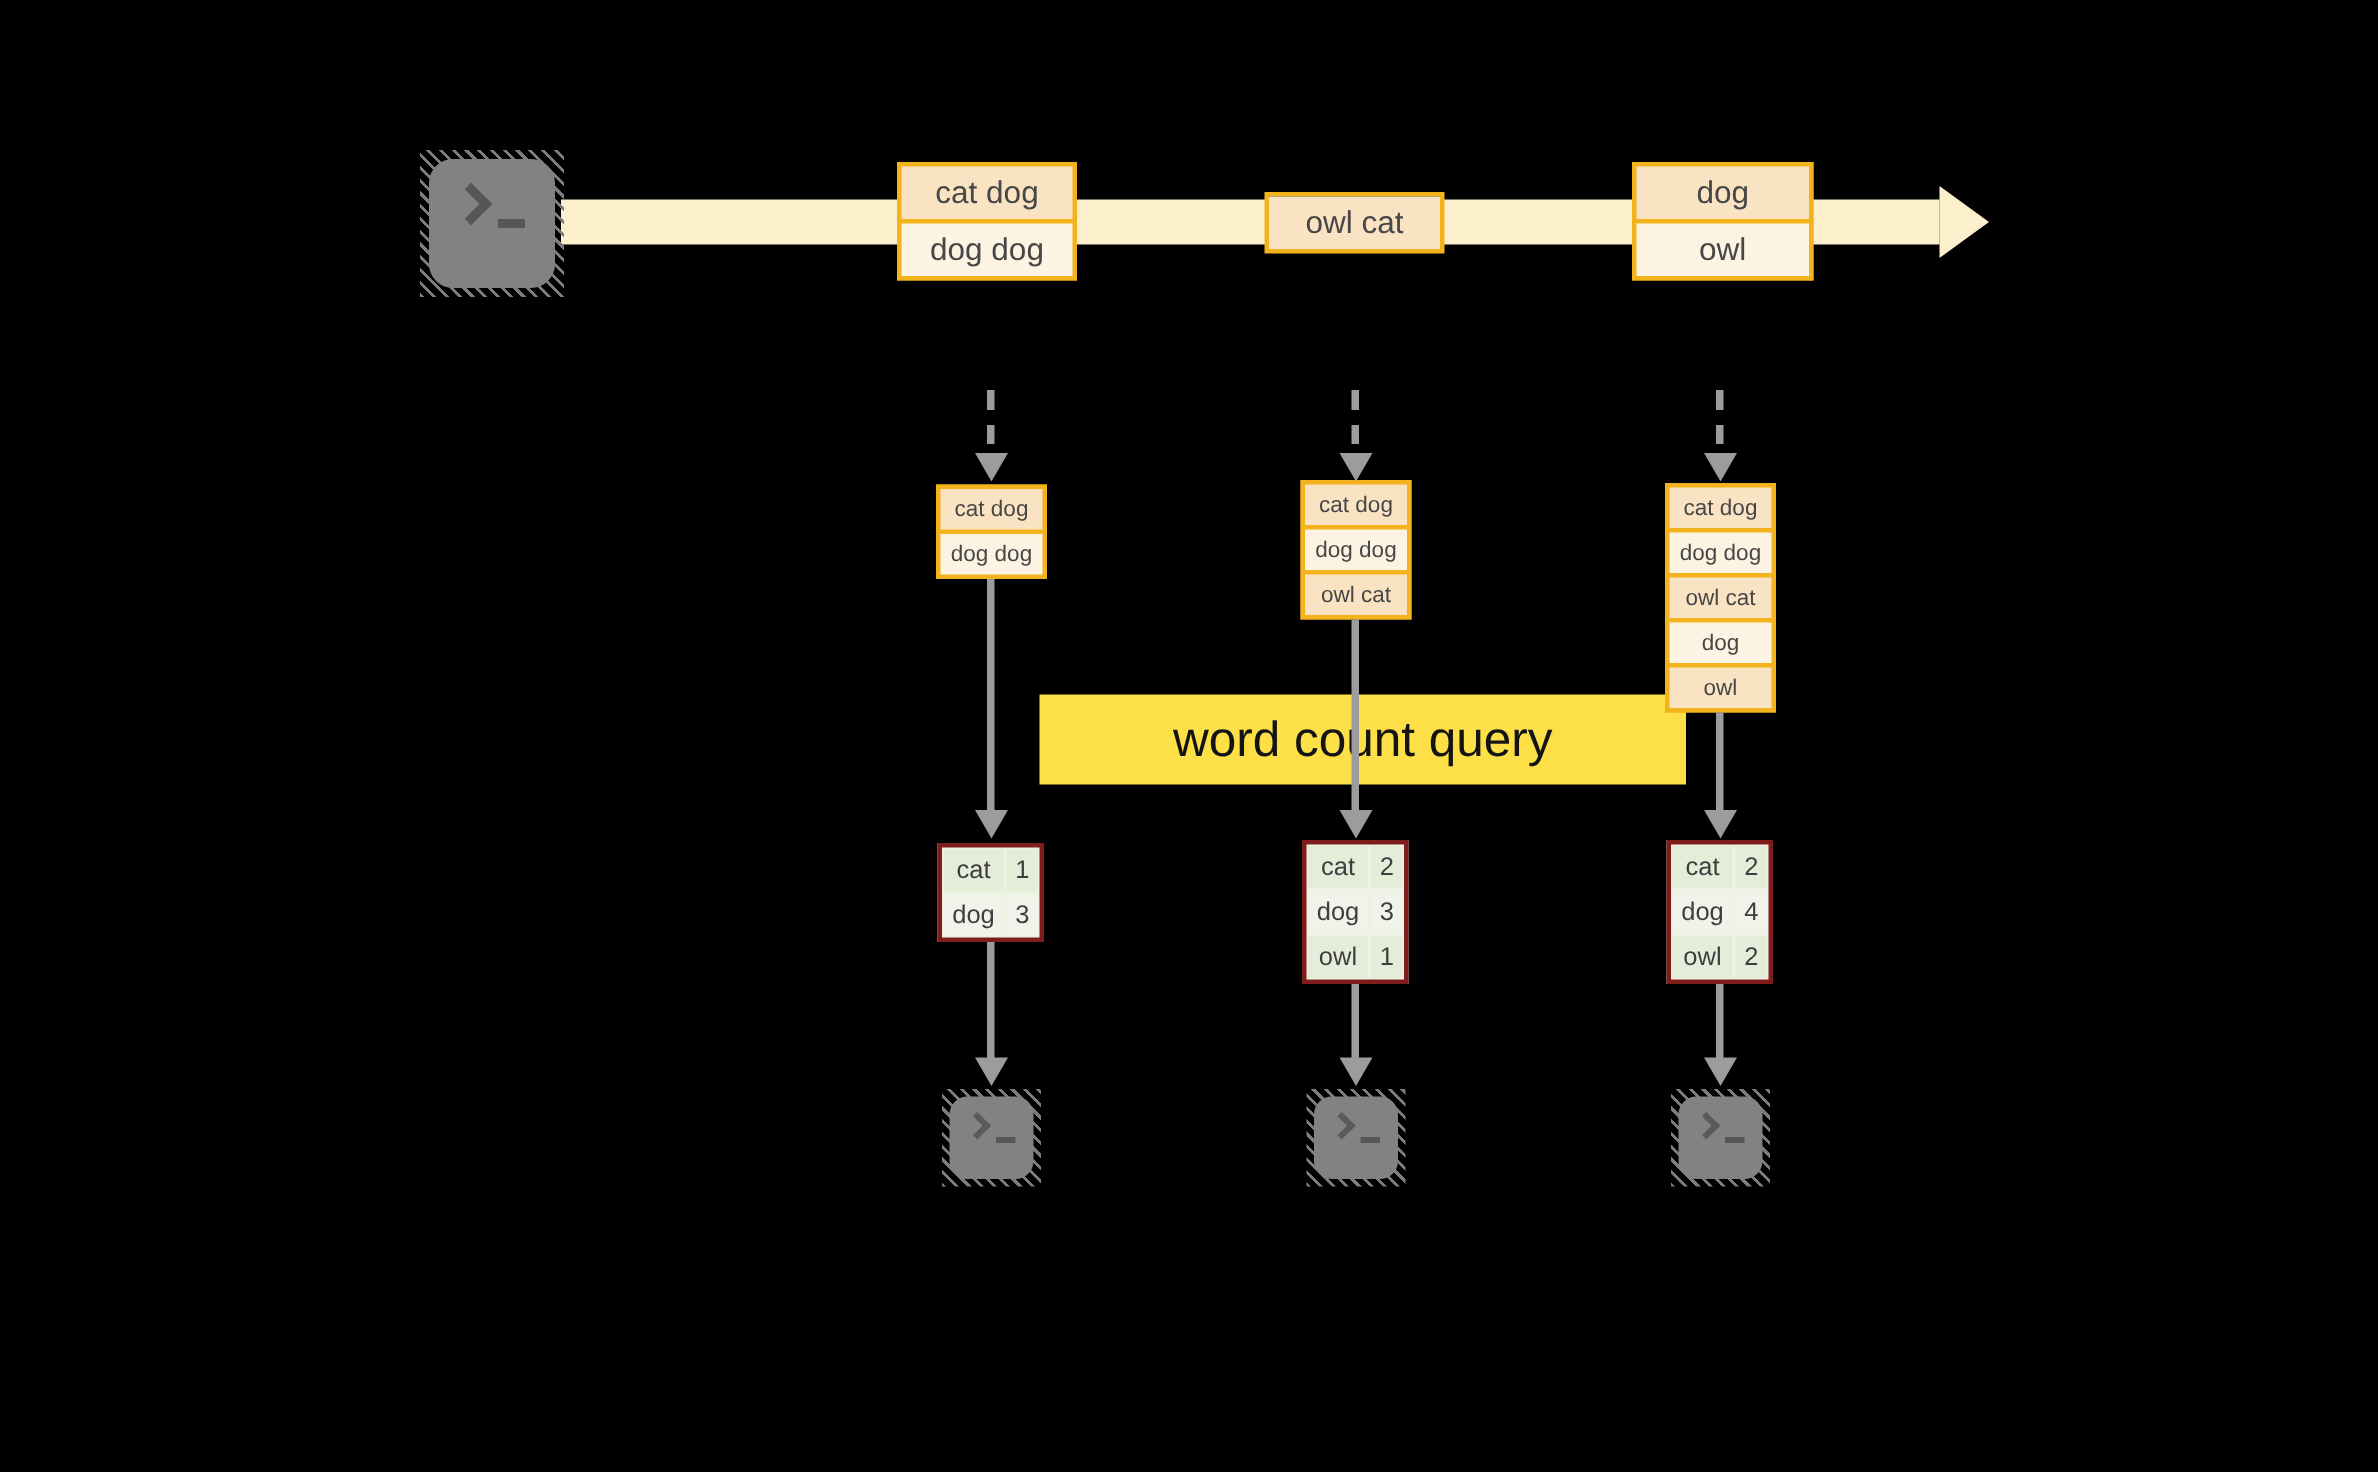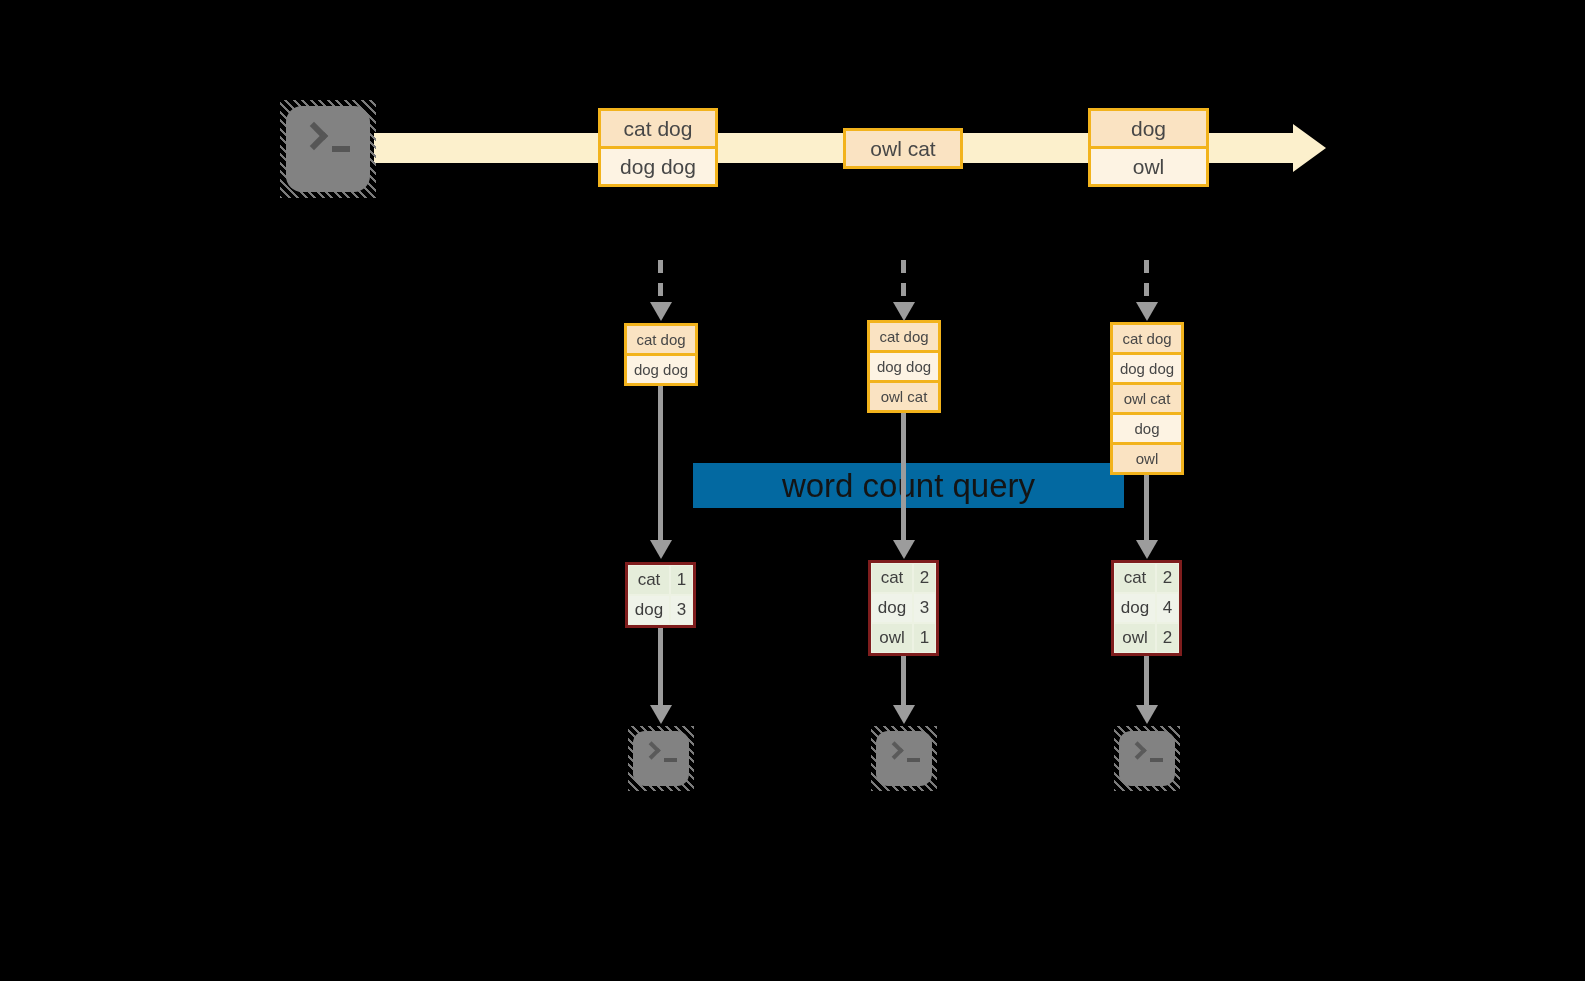--- a/index.html
+++ b/index.html
@@ -23,21 +23,21 @@
 
   
   .dash-shaft{position:absolute;width:5px;height:42px;z-index:4;
               background:repeating-linear-gradient(to bottom,#9c9c9c 0 13px,transparent 13px 23px);}
   .shaft{position:absolute;width:5px;background:#9c9c9c;z-index:4;}
   .head-down{position:absolute;width:0;height:0;z-index:4;
              border-left:11px solid transparent;border-right:11px solid transparent;
              border-top:19px solid #9c9c9c;}
 
   
-  .query-box{position:absolute;left:693px;top:463px;width:431px;height:45px;background:#0369a1;
+  .query-box{position:absolute;left:693px;top:463px;width:431px;height:60px;background:#fde047;
              z-index:2;display:flex;align-items:center;justify-content:center;
              font-size:33px;color:#141414;}
 
   
   .gtable{position:absolute;box-sizing:border-box;border:3px solid #7f1d1d;background:#edf2e3;
           padding:1px;display:grid;grid-template-columns:40px 21px;gap:2px;z-index:3;}
   .gcell{height:28px;display:flex;align-items:center;justify-content:center;
          font-size:17px;color:#3e3e3e;}
   .row-dark{background:#e5edda;}
   .row-light{background:#eff3e9;}

